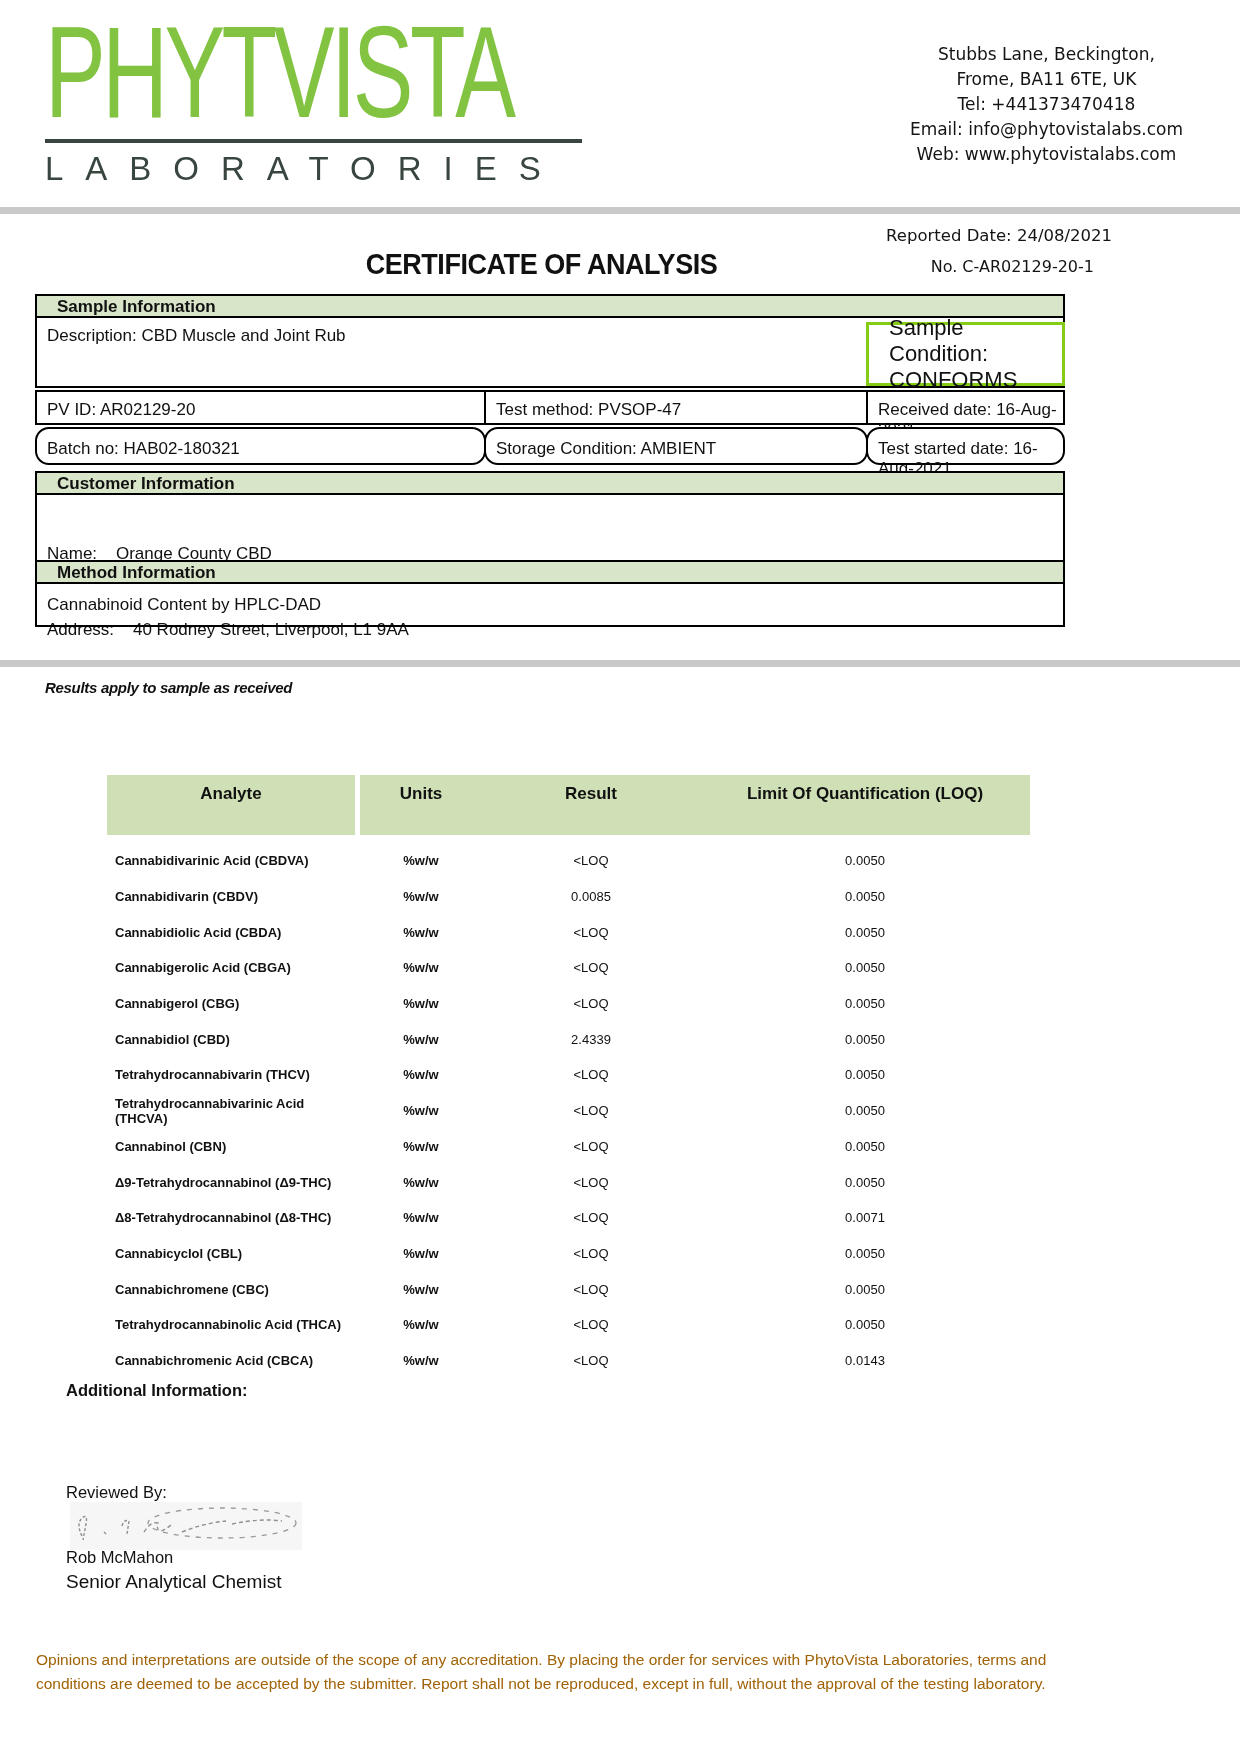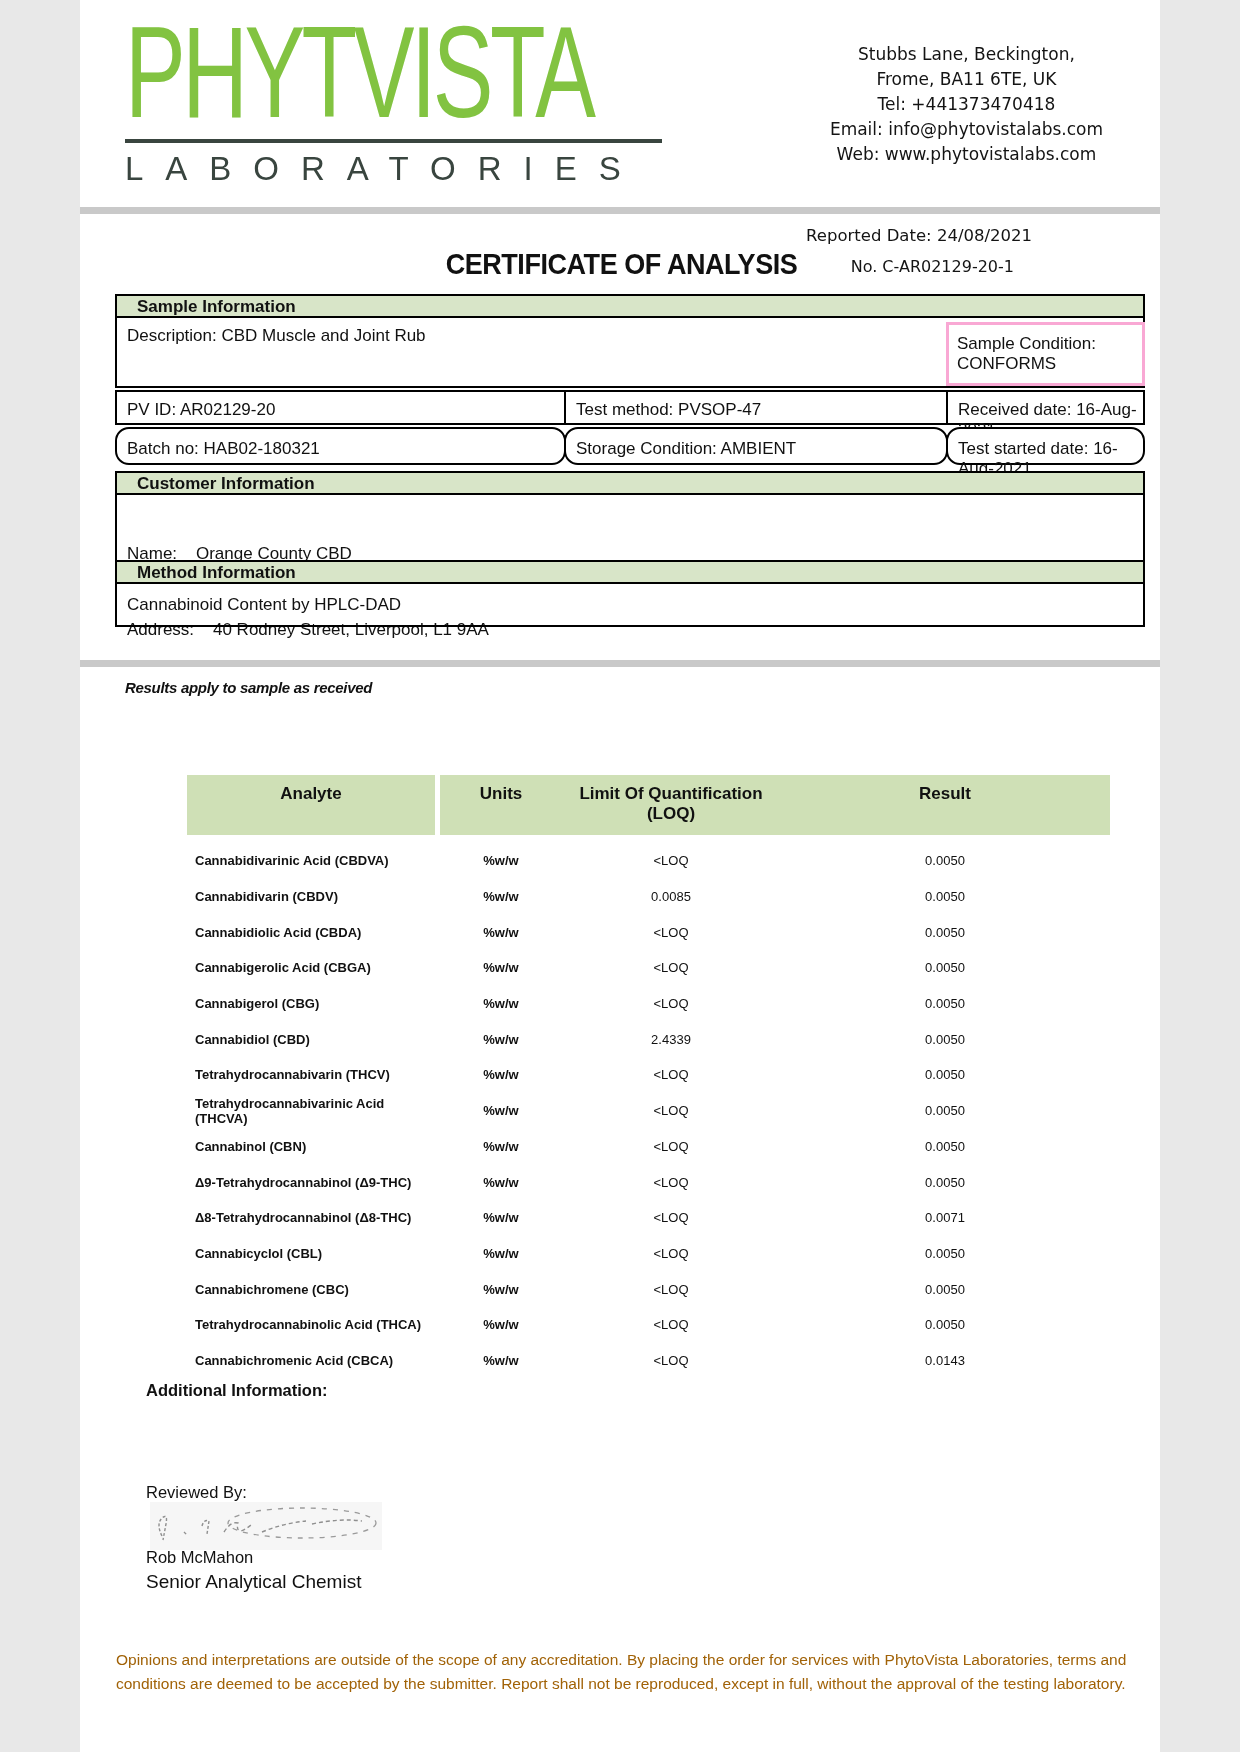--- a/index.html
+++ b/index.html
@@ -1,16 +1,16 @@
 <!DOCTYPE html>
 <html><head>
 <meta charset="utf-8">
 <style>
   html,body{margin:0;padding:0;background:#e8e8e8;}
-  .page{position:relative;width:1080px;height:1752px;background:#ffffff;margin:0 auto;
+  .page{position:relative;width:1240px;height:1752px;background:#ffffff;margin:0 auto;
         font-family:"Liberation Sans",sans-serif;color:#111;overflow:hidden;}
 
   
   .logo{position:absolute;left:45px;top:22px;width:545px;}
   .brand{display:flex;align-items:flex-start;color:#82c341;font-size:130px;line-height:0.78;
          letter-spacing:-5px;transform:scaleX(0.70);transform-origin:left top;white-space:nowrap;}
   .brand svg{margin:3px -2px 0 2px;}
   .logo-rule{margin-top:12px;height:4px;background:#39453f;width:537px;}
   .logo-sub{margin-top:7px;font-size:33px;letter-spacing:22px;color:#39453f;white-space:nowrap;}
 
@@ -30,23 +30,23 @@
 
   
   .bar{position:absolute;left:35px;width:1030px;height:24px;background:#d8e5c8;
        border:2px solid #000;box-sizing:border-box;font-weight:bold;font-size:17px;
        padding:1px 0 0 20px;}
   .bar1{top:294px;} .bar2{top:471px;} .bar3{top:560px;}
 
   .box{position:absolute;left:35px;width:1030px;border:2px solid #000;border-top:none;
        box-sizing:border-box;font-size:17px;}
   .box-desc{top:316px;height:72px;padding:10px 0 0 10px;}
-  .box-cond{position:absolute;left:866px;top:322px;width:199px;height:64px;border:3px solid #f9a8d4;
+  .box-cond{position:absolute;left:866px;top:322px;width:199px;height:64px;border:3px solid #84cc16;
             box-sizing:border-box;background:#fff;display:flex;align-items:center;
-            padding-left:8px;font-size:17px;}
+            padding-left:20px;font-size:22px;}
   .cell{position:absolute;border:2px solid #000;box-sizing:border-box;font-size:17px;
         padding:8px 0 0 10px;background:#fff;}
   .r1{top:390px;height:35px;} .r2{top:427px;height:38px;border-radius:14px;}
   .c1{left:35px;width:451px;} .c2{left:484px;width:384px;} .c3{left:866px;width:199px;}
   .r2.cell{padding-top:10px;}
   .box-cust{top:495px;height:67px;padding:9px 0 0 10px;white-space:pre;}
   .box-cust .line2{margin-top:16px;}
   .box-method{top:584px;height:43px;display:flex;align-items:center;padding-left:10px;}
 
   .note{position:absolute;left:45px;top:679px;font-size:15px;font-weight:bold;font-style:italic;
@@ -134,22 +134,22 @@
   <div class="box box-method">Cannabinoid Content by HPLC-DAD</div>
 
   <div class="band band2"></div>
 
   <div class="note">Results apply to sample as received</div>
 
   <div class="rtable">
     <div class="rt-head">
       <div class="rt-hcell first">Analyte</div>
       <div class="rt-hcell">Units</div>
+      <div class="rt-hcell">Result</div>
       <div class="rt-hcell">Limit Of Quantification (LOQ)</div>
-      <div class="rt-hcell">Result</div>
     </div>
     <div class="rt-body">
         <div class="rt-row">
           <div class="rt-cell rt-analyte">Cannabidivarinic Acid (CBDVA)</div>
           <div class="rt-cell rt-units">%w/w</div>
           <div class="rt-cell rt-result">&lt;LOQ</div>
           <div class="rt-cell rt-loq">0.0050</div>
         </div>
         <div class="rt-row">
           <div class="rt-cell rt-analyte">Cannabidivarin (CBDV)</div>

